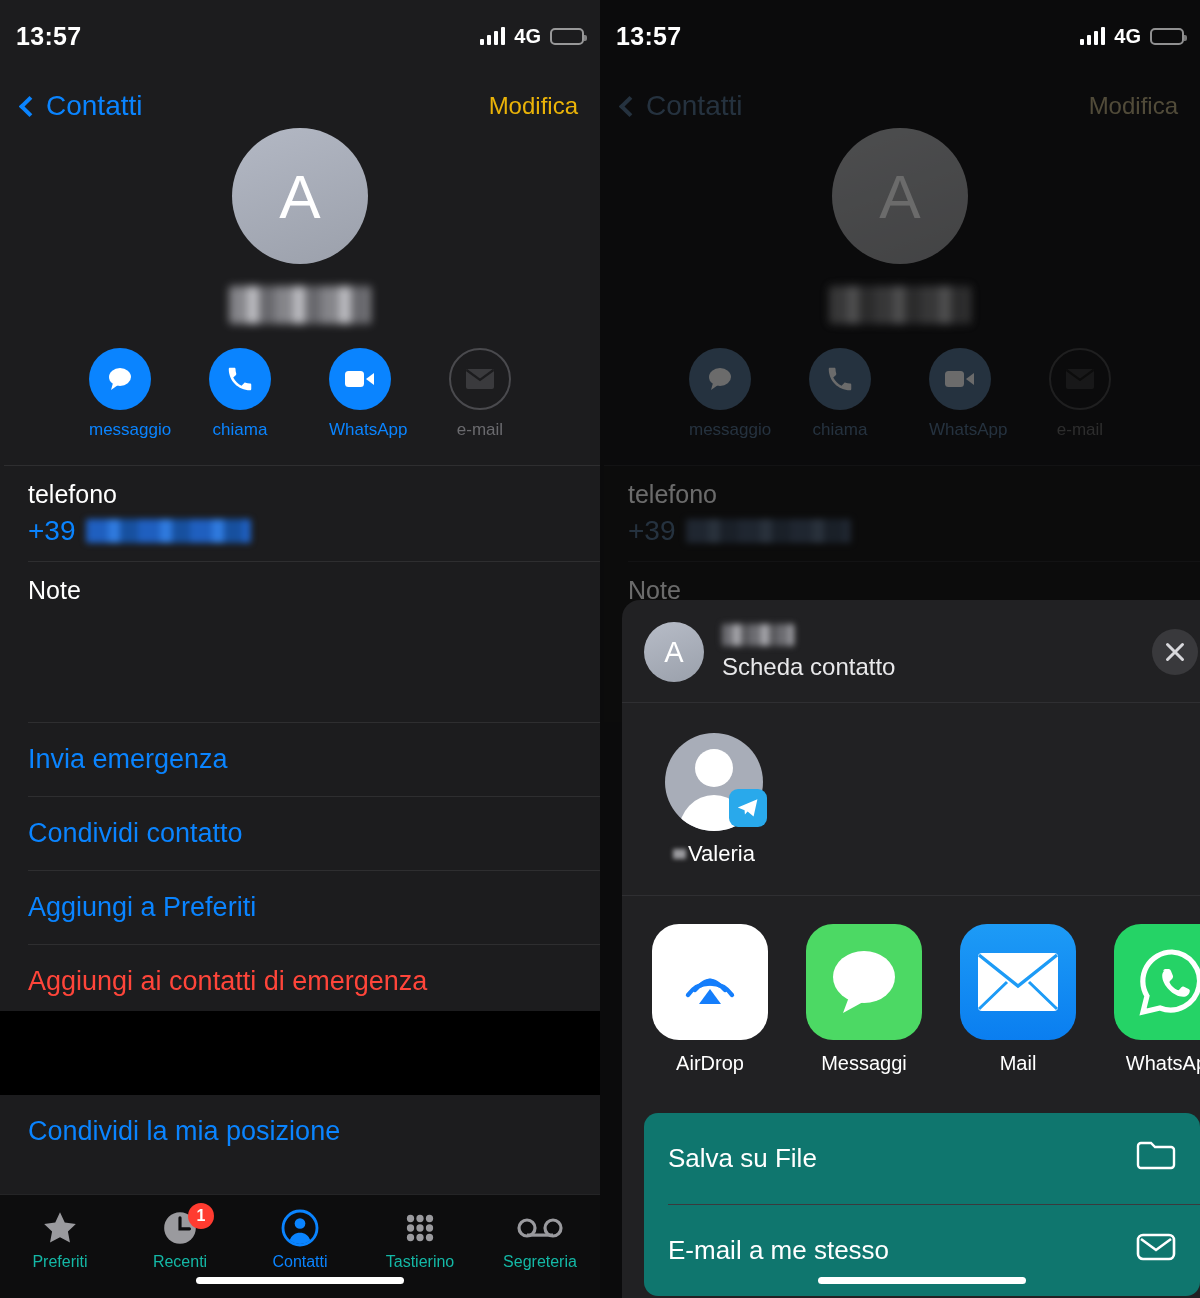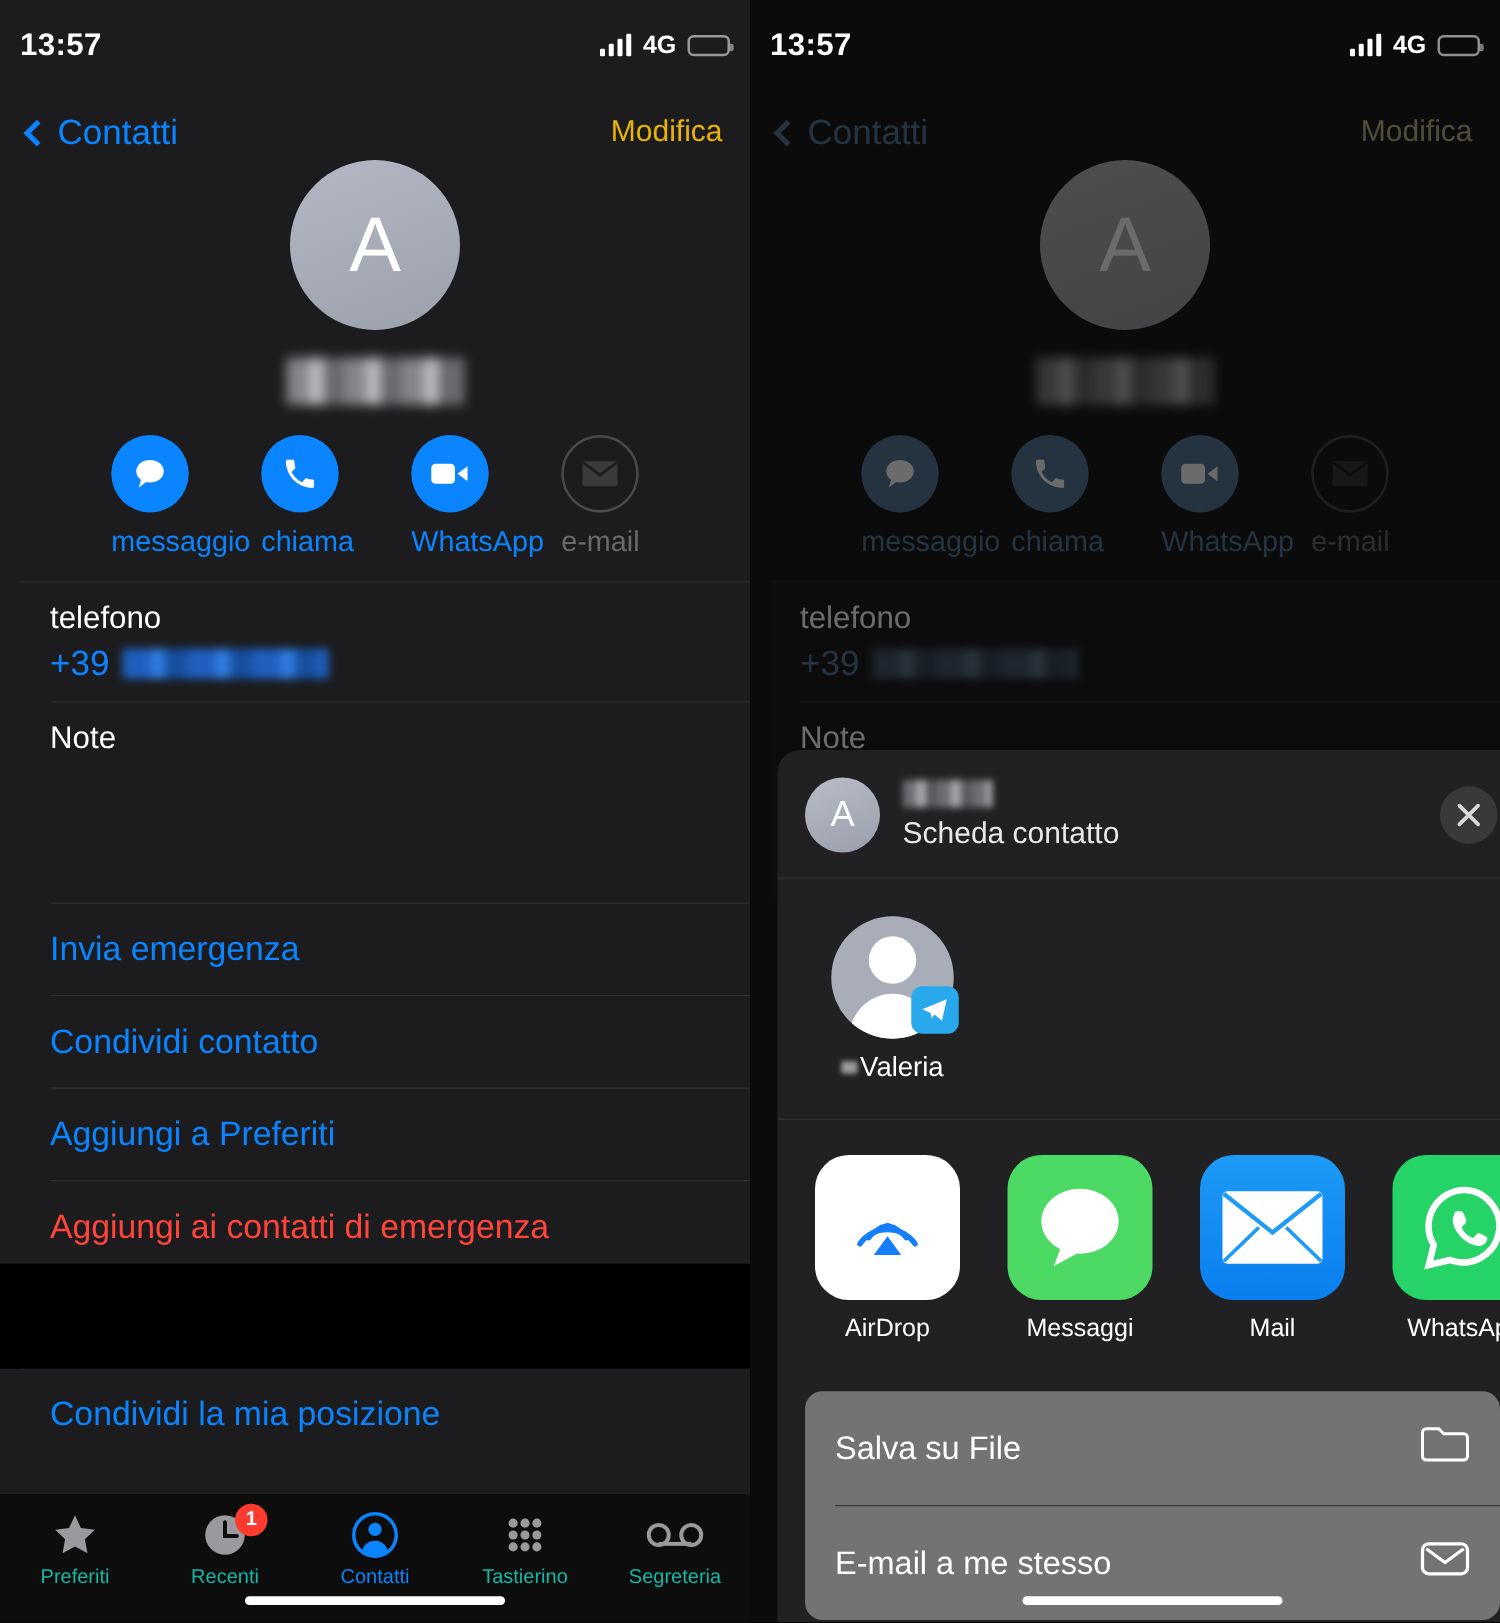--- a/index.html
+++ b/index.html
@@ -81,26 +81,26 @@
   .actions {
     position: absolute; top: 348px; left: 0; width: 600px;
     display: flex; justify-content: center; gap: 58px;
   }
   .act { width: 62px; text-align: center; }
   .act .bub {
     width: 62px; height: 62px; border-radius: 50%; background: #0a84ff;
     display: flex; align-items: center; justify-content: center; margin: 0 auto;
   }
   .act.disabled .bub { background: transparent; border: 2px solid #4a4a4e; }
-  .act .lbl { margin-top: 10px; font-size: 23px; color: #0a84ff; white-space: nowrap; }
+  .act .lbl { margin-top: 10px; font-size: 17px; color: #0a84ff; white-space: nowrap; }
   .act.disabled .lbl { color: #6a6a6e; }
   .act .bub svg { display: block; }
 
   
-  .card { position: absolute; left: 16px; width: 600px; background: #1c1c1e; }
+  .card { position: absolute; left: 4px; width: 600px; background: #1c1c1e; }
   .hr { height: 1px; background: #2e2e30; margin-left: 24px; }
   .hr.full { margin-left: 0; }
   .row { padding: 14px 24px; }
   .row-label { color: #fff; font-size: 25px; }
   .row-value { color: #0a84ff; font-size: 28px; display: flex; align-items: center; gap: 10px; margin-top: 6px; }
   .blurnum {
     width: 165px; height: 24px; border-radius: 2px;
     background: repeating-linear-gradient(90deg,#1f5fbf 0 22px,#2f7ade 22px 34px,#17509f 34px 52px);
     filter: blur(3.2px);
   }
@@ -177,21 +177,21 @@
     width: 116px; height: 116px; border-radius: 27px; margin: 0 auto;
     display: flex; align-items: center; justify-content: center; overflow: hidden;
   }
   .app .albl { margin-top: 12px; color: #fff; font-size: 20px; white-space: nowrap; }
   .tile-airdrop { background: #fff; }
   .tile-messages { background: #4cd964; }
   .tile-mail { background: linear-gradient(180deg,#1d9bf6,#0a7ef0); }
   .tile-whatsapp { background: #25d366; }
 
   .action-card {
-    margin: 16px 22px 0 22px; background: #737373; border-radius: 14px; overflow: hidden;
+    margin: 16px 22px 0 22px; background: #0f766e; border-radius: 14px; overflow: hidden;
   }
   .action-row {
     display: flex; align-items: center; justify-content: space-between;
     padding: 26px 24px; color: #fff; font-size: 26px;
   }
   .action-hr { height: 1px; background: #3a3a3d; margin-left: 24px; }
   .sheet-home {
     position: absolute; bottom: 14px; left: 50%; transform: translateX(-50%);
     width: 208px; height: 7px; border-radius: 4px; background: #fff;
   }

